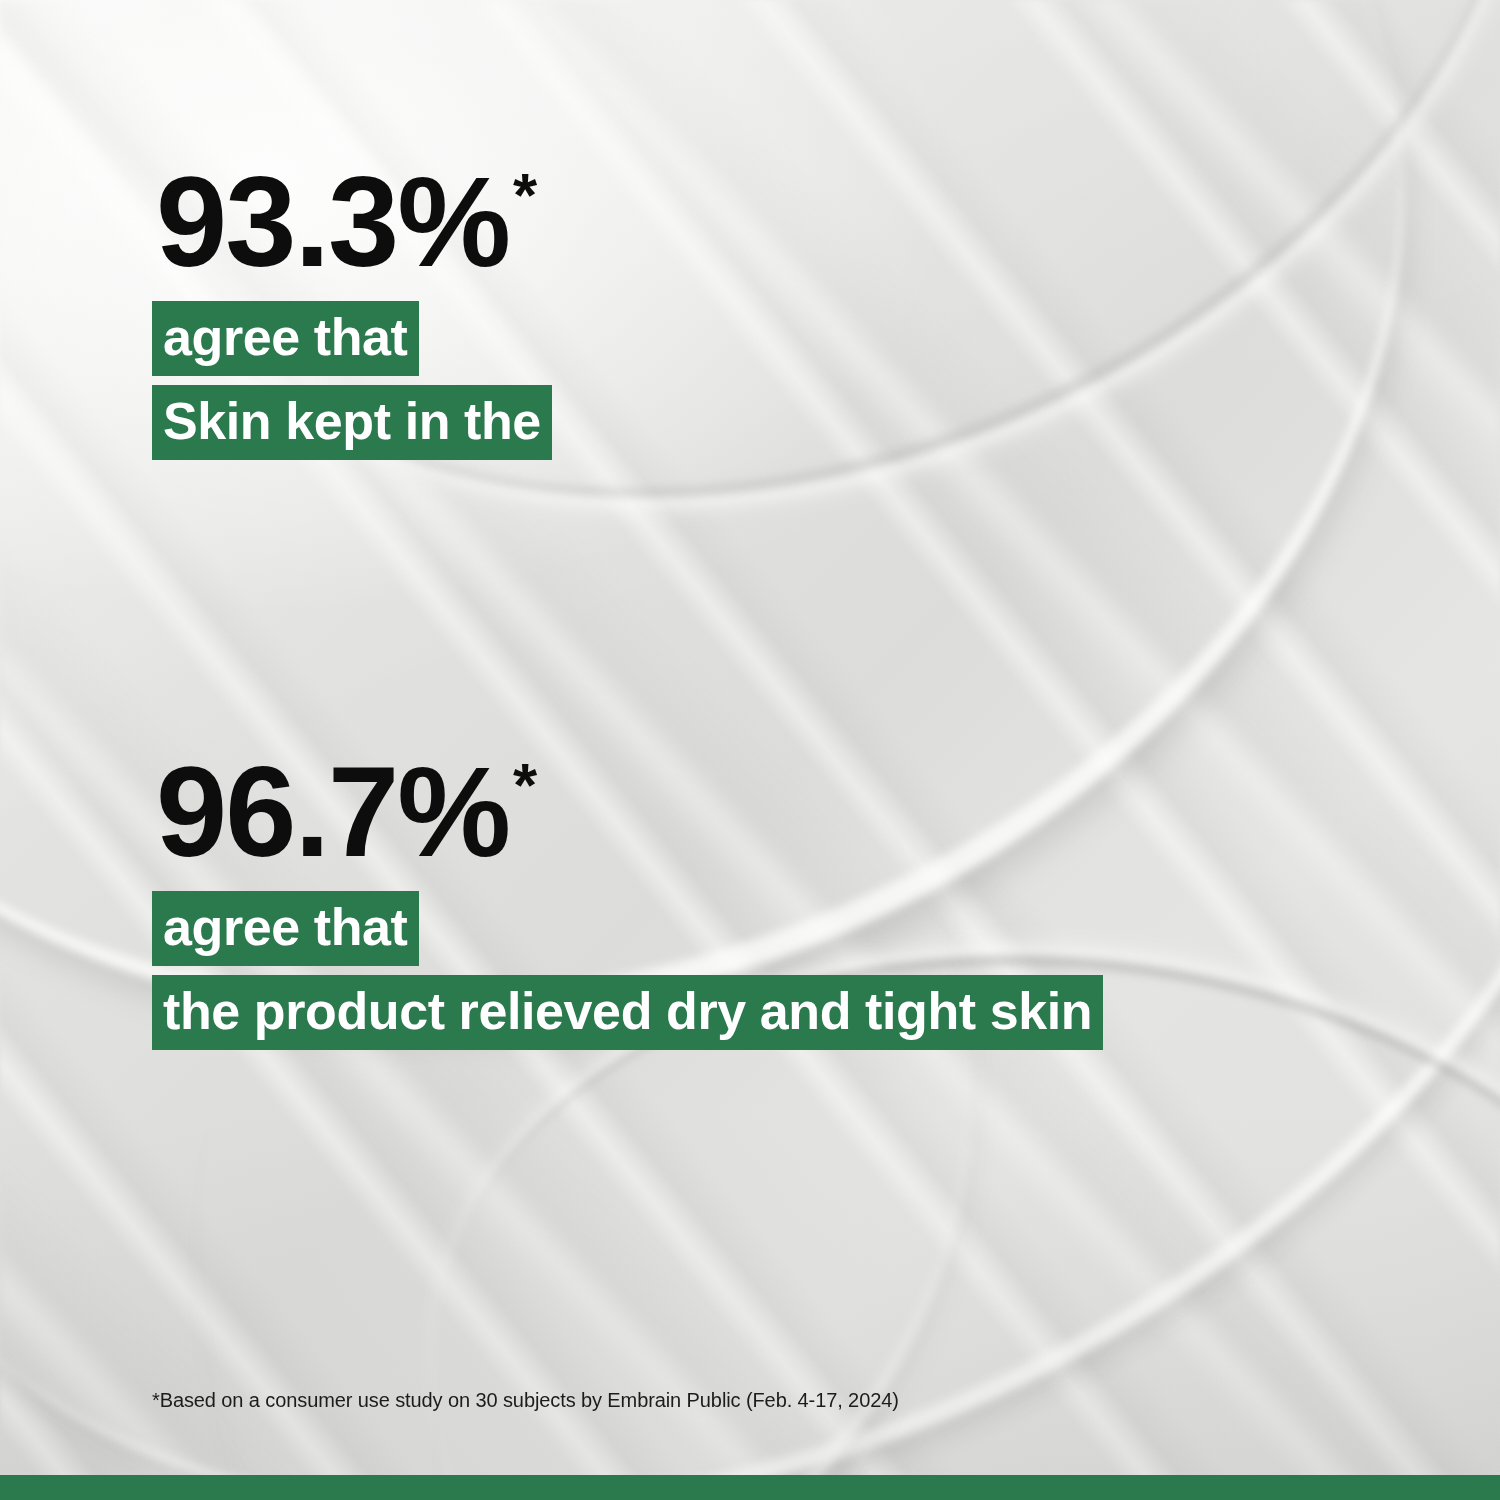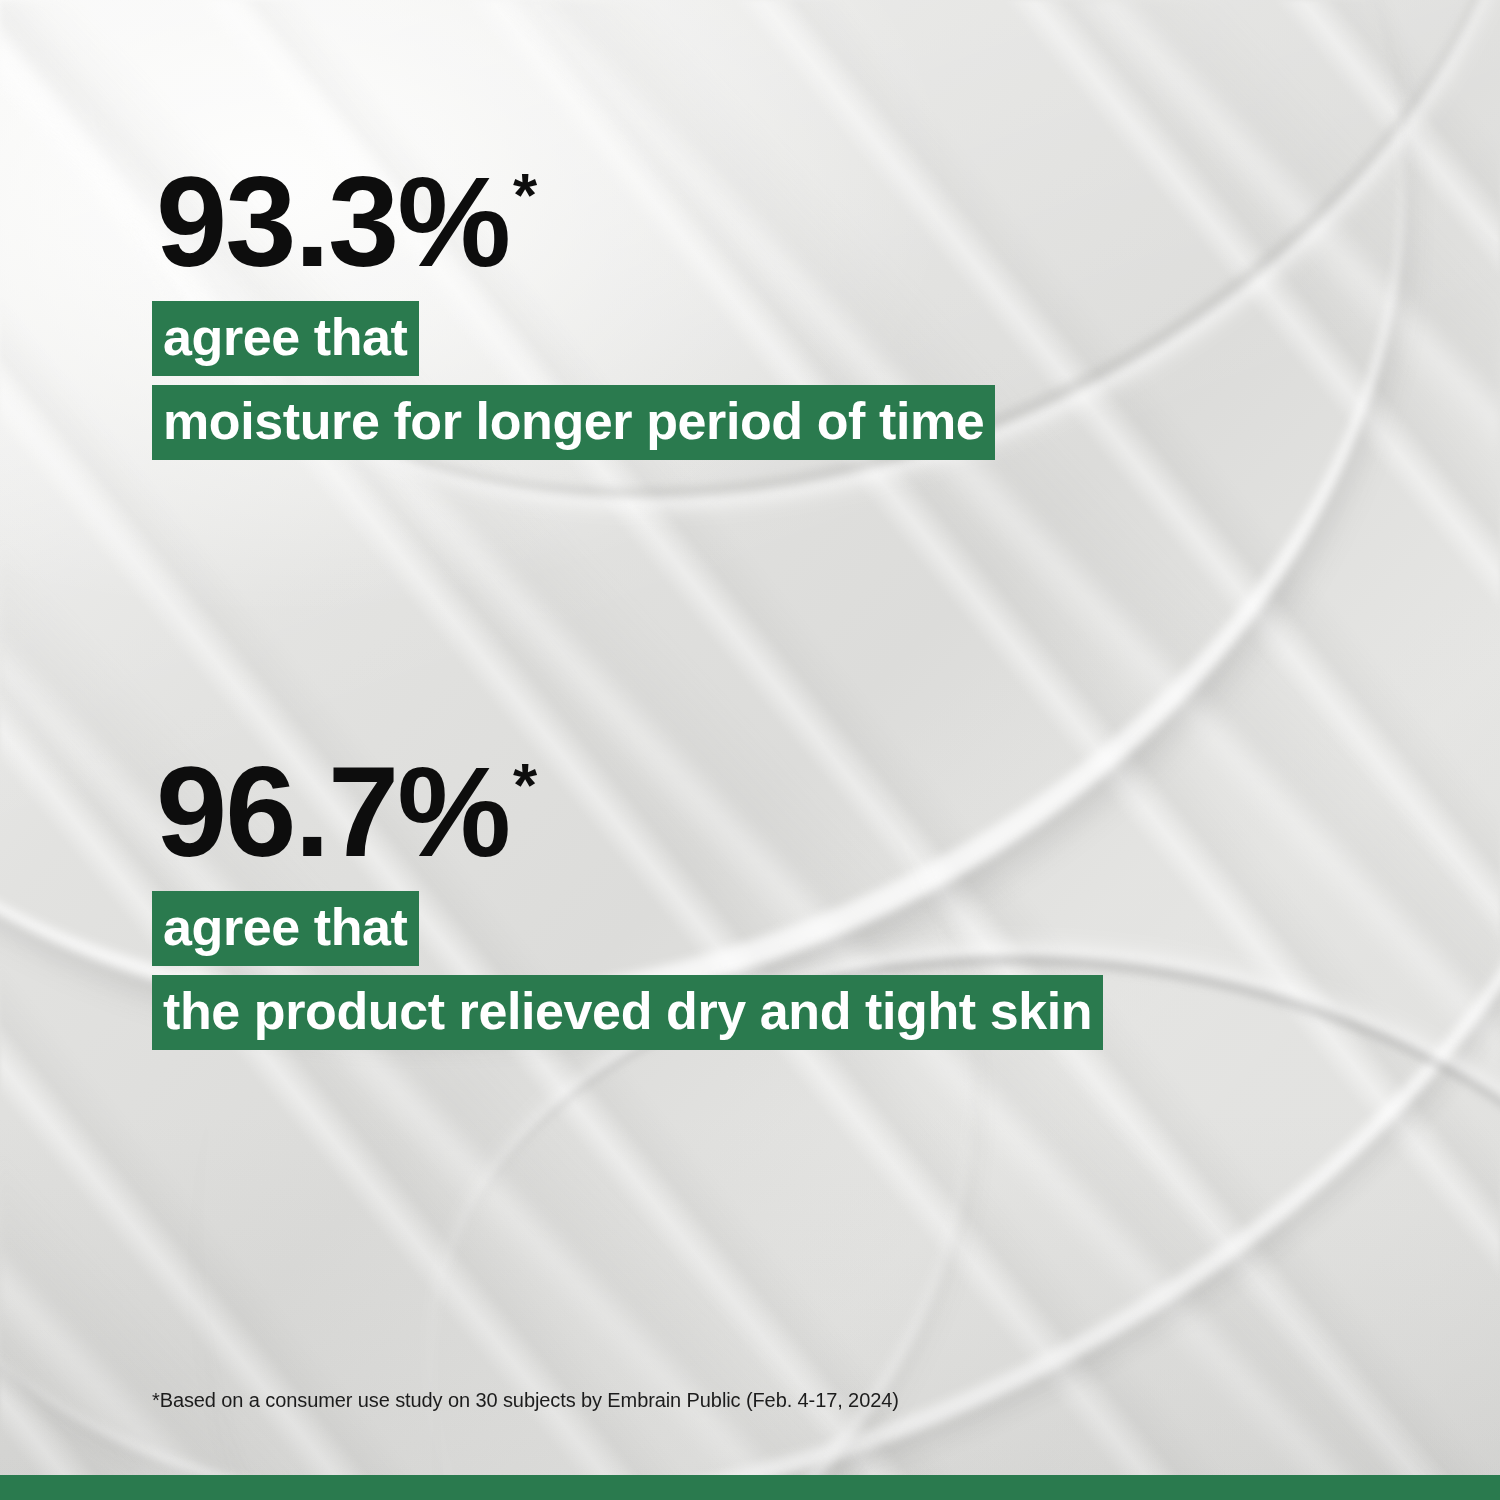--- a/index.html
+++ b/index.html
@@ -228,21 +228,21 @@
   <div class="bg-layer bg-vignette"></div>
 
   <div class="content">
 
     <div class="stat-block" id="stat-block-1">
       <div class="pct-line">
         <span>93.3%</span><span class="pct-star">*</span>
       </div>
       <div class="hl-lines">
         <span class="hl">agree that</span>
-        <span class="hl">moisture for longer period of time</span>
+        <span class="hl">Skin kept in the</span>
       </div>
     </div>
 
     <div class="stat-block" id="stat-block-2">
       <div class="pct-line">
         <span>96.7%</span><span class="pct-star">*</span>
       </div>
       <div class="hl-lines">
         <span class="hl">agree that</span>
         <span class="hl">the product relieved dry and tight skin</span>

